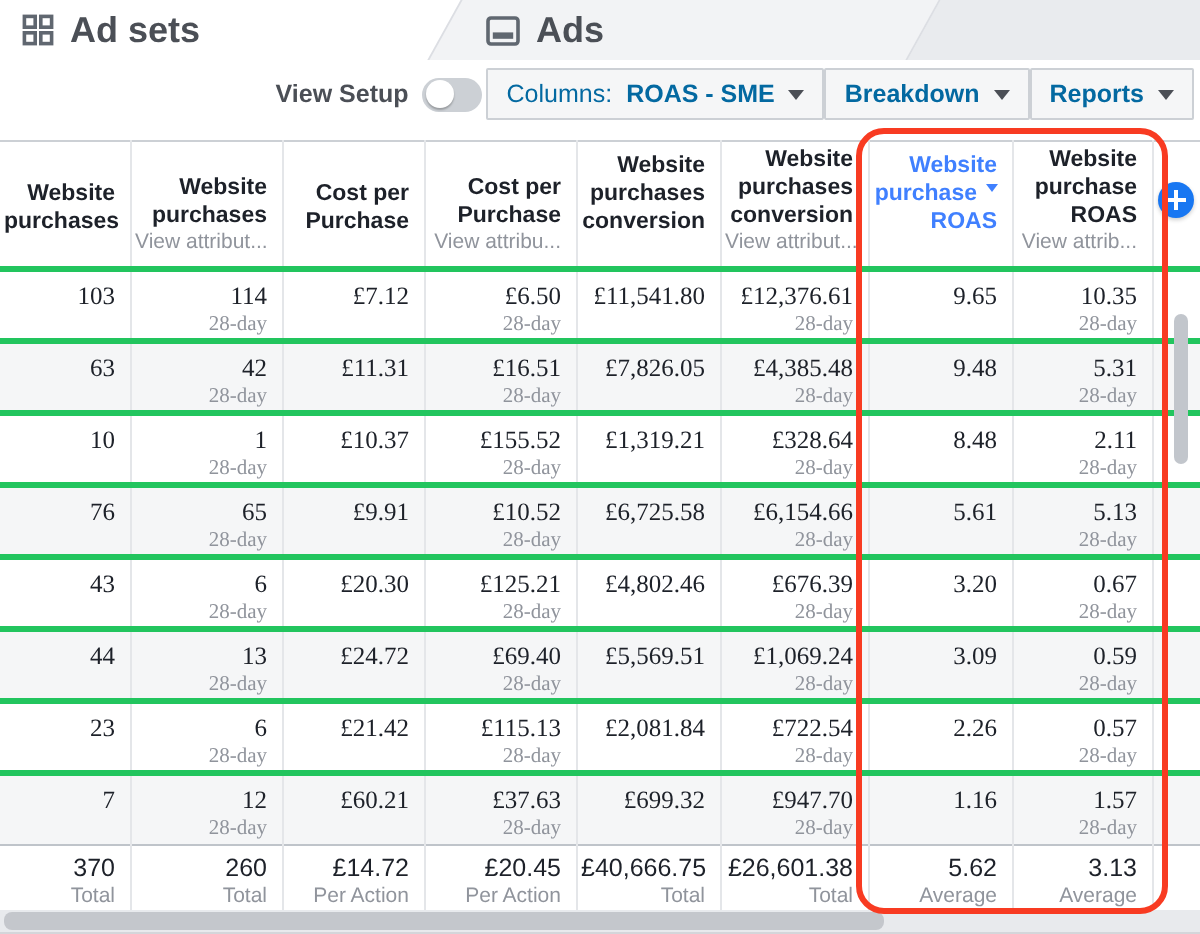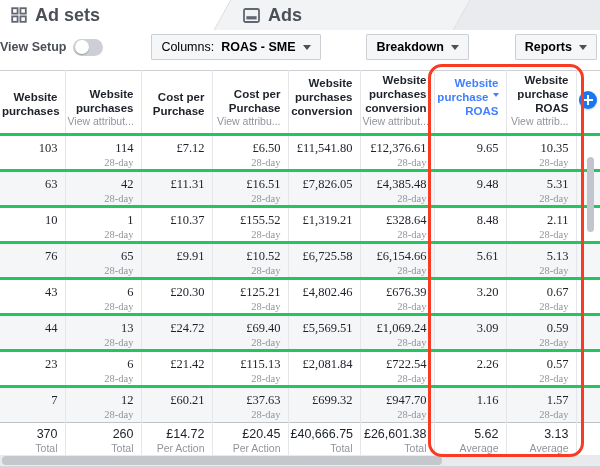--- a/index.html
+++ b/index.html
@@ -14,29 +14,29 @@
   .tab-shape.adsets { left:-40px; width:263px; background:#ffffff; }
   .tab-shape.ads { left:222px; width:240px; background:#f2f3f5; border-left:1px solid #dcdee3; border-right:1px solid #dcdee3; }
   .tab-content { position:absolute; top:0; height:30px; display:flex; align-items:center; gap:8px;
                  font-size:18px; font-weight:bold; color:#4b4f56; }
   .tab-content.adsets { left:11px; }
   .tab-content.ads { left:243px; }
   .tab-icon svg { display:block; }
 
   
   .toolbar { position:relative; height:34px; background:#fff; display:flex; align-items:center;
-             justify-content:space-between; padding-right:3px; }
+             justify-content:flex-end; padding-right:3px; }
   .vs-group { display:flex; align-items:center; gap:7px; margin-right:2px; }
   .vs-label { font-size:12.5px; font-weight:bold; color:#4b4f56; }
   .toggle { position:relative; width:30px; height:17px; background:#ccd0d5; border-radius:9px; cursor:pointer; }
   .toggle .knob { position:absolute; left:1.5px; top:1.5px; width:14px; height:14px; background:#fff; border-radius:50%;
                   box-shadow:0 1px 1px rgba(0,0,0,.25); }
   .tb-btn { display:flex; align-items:center; gap:7px; height:26px; padding:0 9px;
             background:#f5f6f7; border:1px solid #ccd0d5; border-radius:1px;
-            font-family:inherit; font-size:12.5px; color:#000000; cursor:pointer; white-space:nowrap; }
+            font-family:inherit; font-size:12.5px; color:#0369a1; cursor:pointer; white-space:nowrap; }
   .tb-btn b { font-weight:bold; }
   .caret { width:0; height:0; border:4px solid transparent; border-top:5px solid #4b4f56; margin-top:4px; }
 
   
   table.grid { width:600px; border-collapse:collapse; table-layout:fixed; margin-top:6px;
                border-top:1px solid #ccd0d5; }
   .grid th, .grid td { border-left:1px solid #e4e6e9; vertical-align:top; text-align:right; }
   .grid th:first-child, .grid td:first-child { border-left:none; }
   .grid thead th { height:62px; border-bottom:1px solid #e4e6e9; font-weight:bold; }
   .hwrap { display:flex; flex-direction:column; justify-content:flex-end; height:62px;

